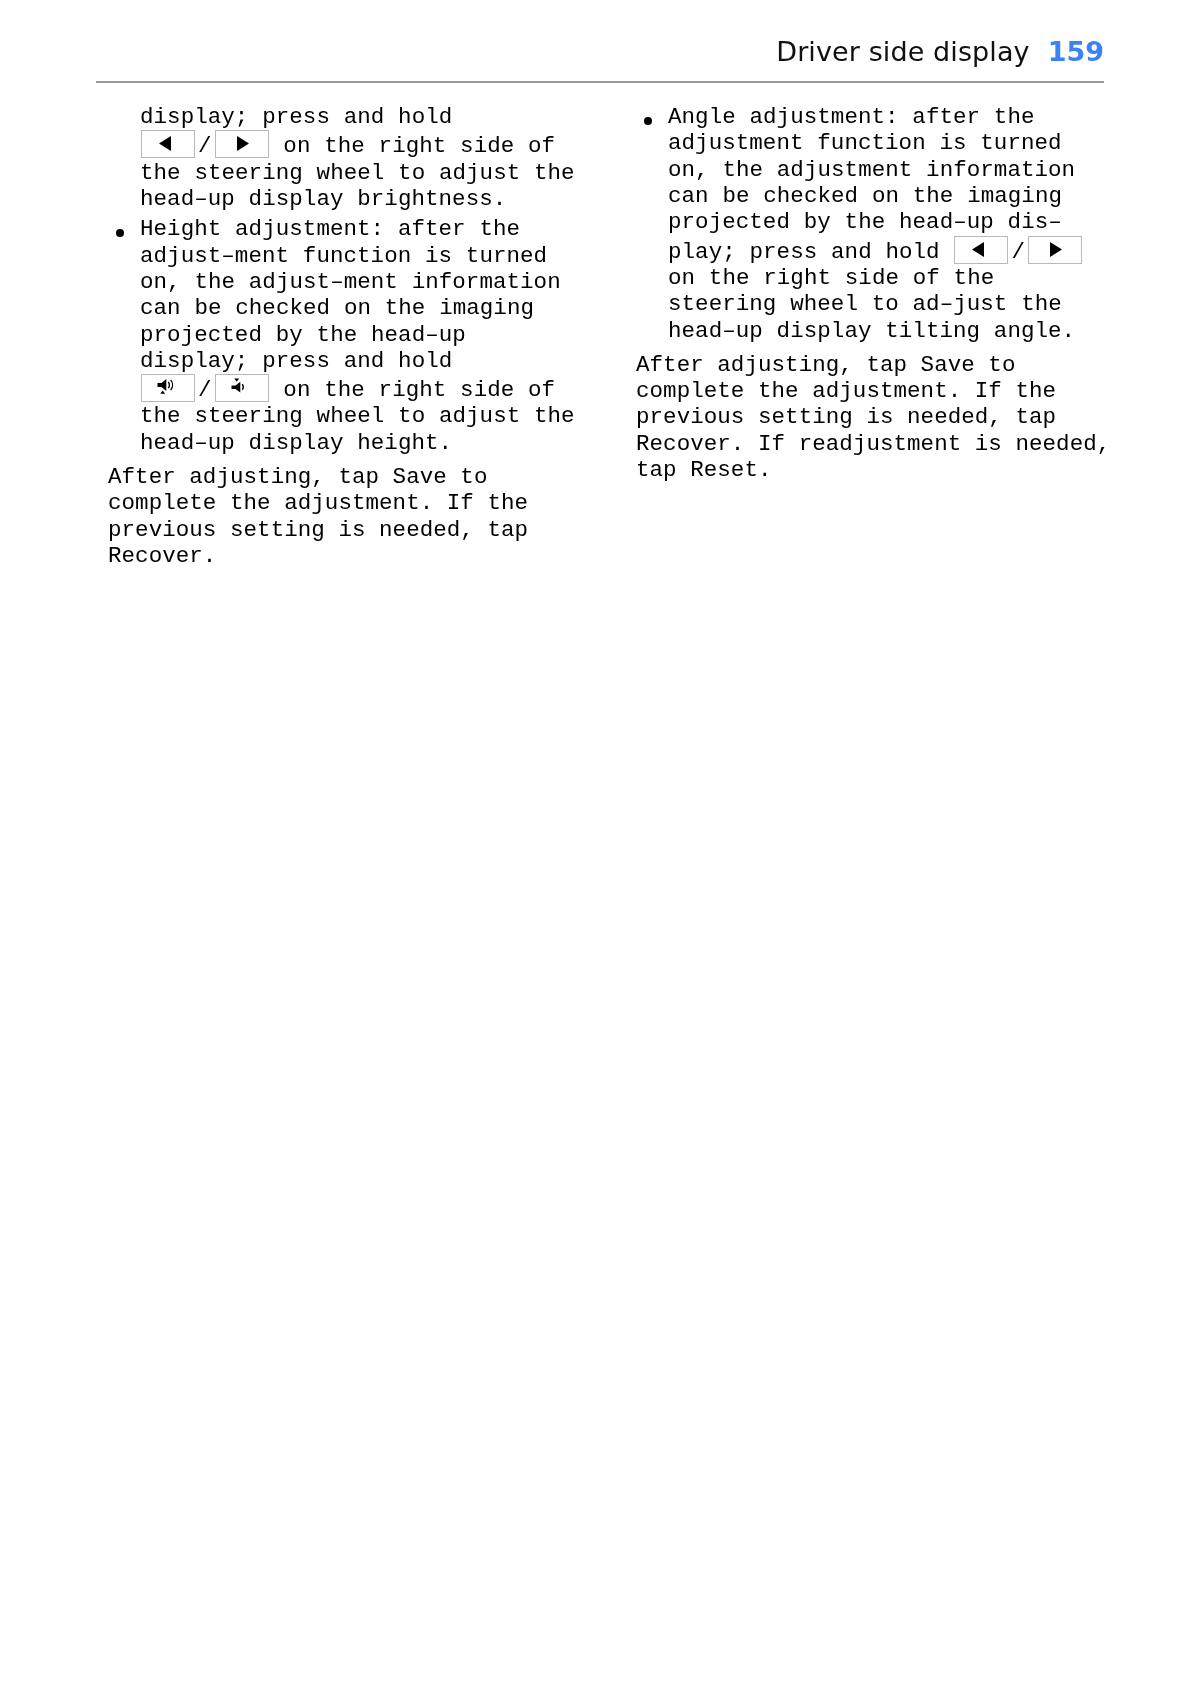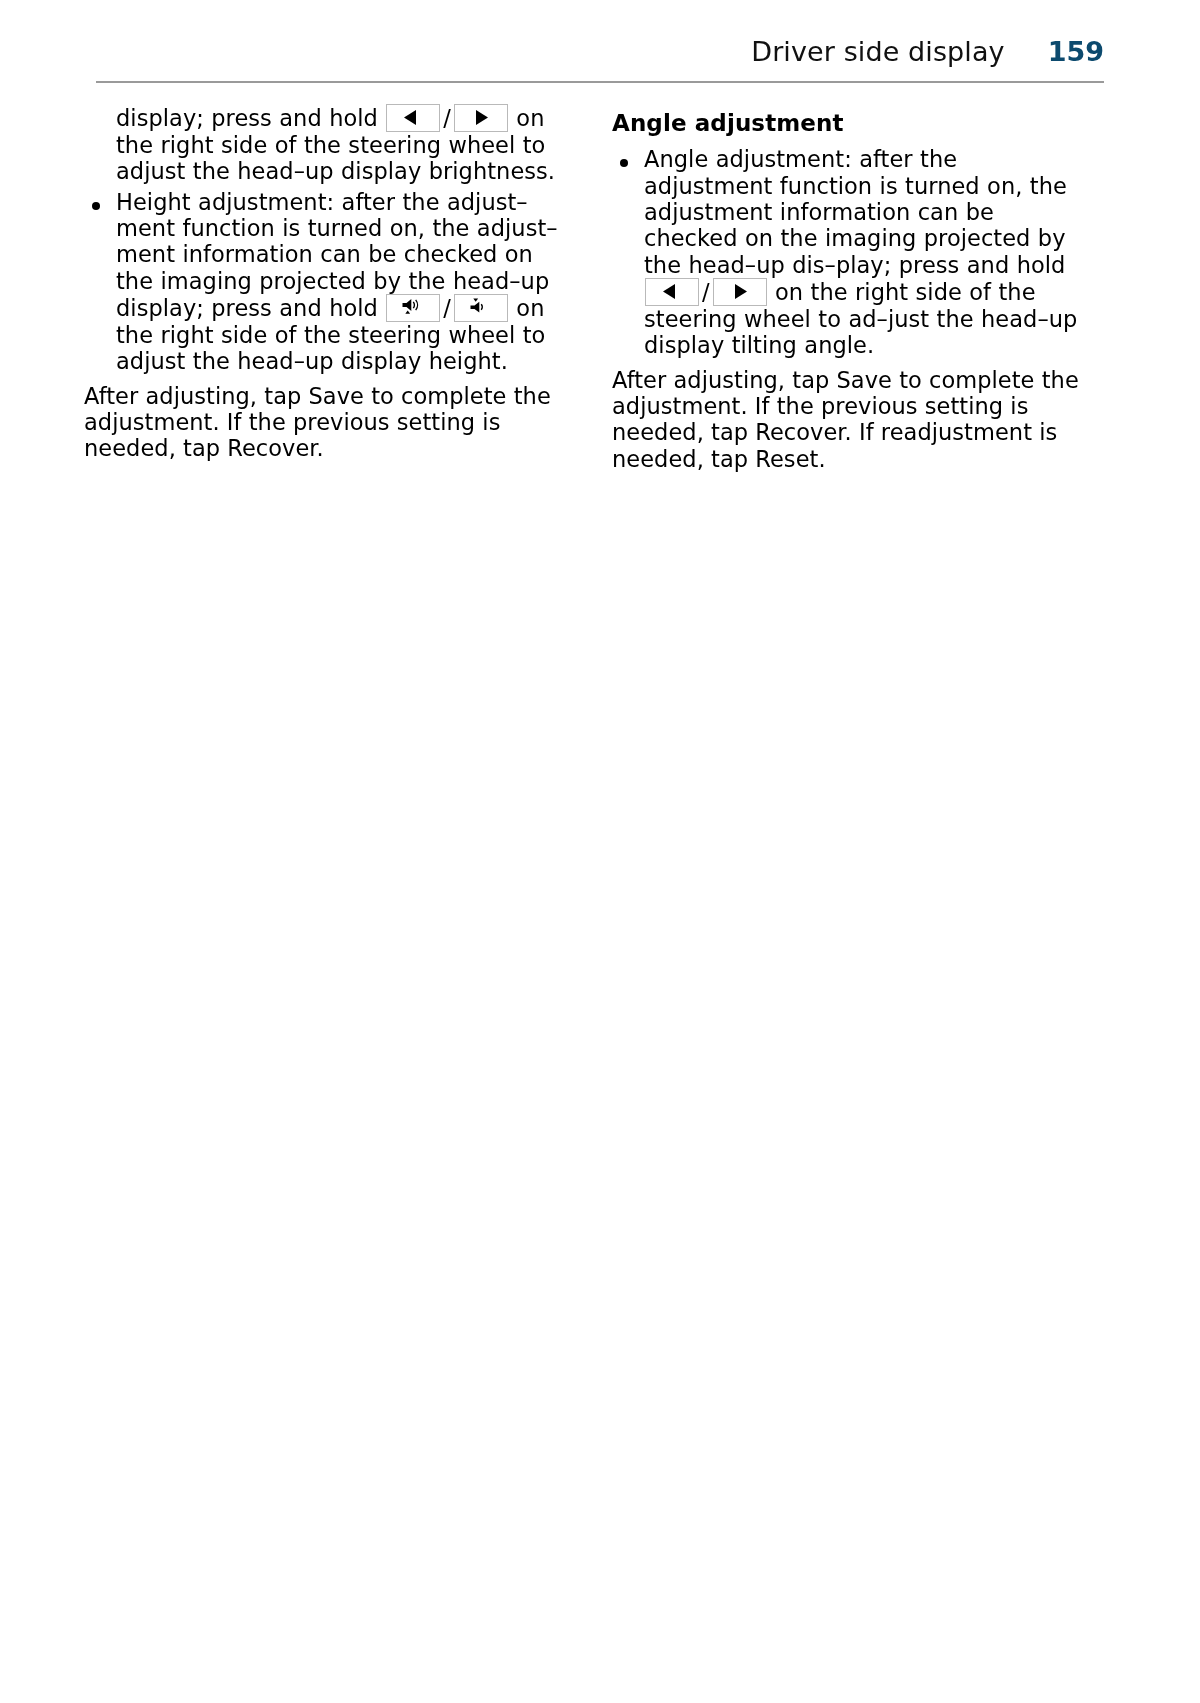--- a/index.html
+++ b/index.html
@@ -26,54 +26,55 @@
   
   .header {
     position: absolute;
     top: 38px;
     left: 96px;
     right: 96px;
     height: 46px;
     display: flex;
     align-items: flex-start;
     justify-content: flex-end;
-    gap: 43px;
+    gap: 18px;
   }
   .header-title {
     font-size: 27px;
     font-weight: 400;
     letter-spacing: 0.1px;
     line-height: 1;
     color: #111;
   }
   .header-page {
     font-size: 27px;
     font-weight: 700;
     line-height: 1;
-    color: #0c4a6e;
+    color: #3b82f6;
     min-width: 46px;
     text-align: left;
   }
   .header-rule {
     position: absolute;
     top: 81px;
     left: 96px;
     right: 96px;
     height: 2px;
     background: #9a9a9a;
   }
 
   
   .columns {
     position: absolute;
     top: 104px;
-    left: 84px;
+    left: 108px;
     width: 1008px;
     display: flex;
     gap: 48px;
+    font-family: Liberation Mono, monospace;
   }
   .col {
     width: 480px;
   }
 
   .col-heading {
     font-size: 23px;
     font-weight: 700;
     line-height: 1.15;
     margin: 6px 0 10px 0;
@@ -197,21 +198,20 @@
             <span>on the right side of the steering wheel to adjust the head–up display height.</span>
           </p>
         </li>
       </ul>
 
       <p class="body-para">After adjusting, tap Save to complete the adjustment. If the previous setting is needed, tap Recover.</p>
     </div>
 
     <div class="col">
 
-      <h2 class="col-heading">Angle adjustment</h2>
 
       <ul class="bullet-list">
         <li class="bullet-item">
           <span class="bullet-dot"></span>
           <p class="para">
             <span>Angle adjustment: after the adjustment function is turned on, the adjustment information can be checked on the imaging projected by the head–up dis–play; press and hold</span><span class="nowrap">
               <span class="keybox">
                 <svg width="51" height="25" viewBox="0 0 51 25" aria-hidden="true">
                   <polygon points="29,5 29,20 17,12.5" fill="#000"></polygon>
                 </svg>

